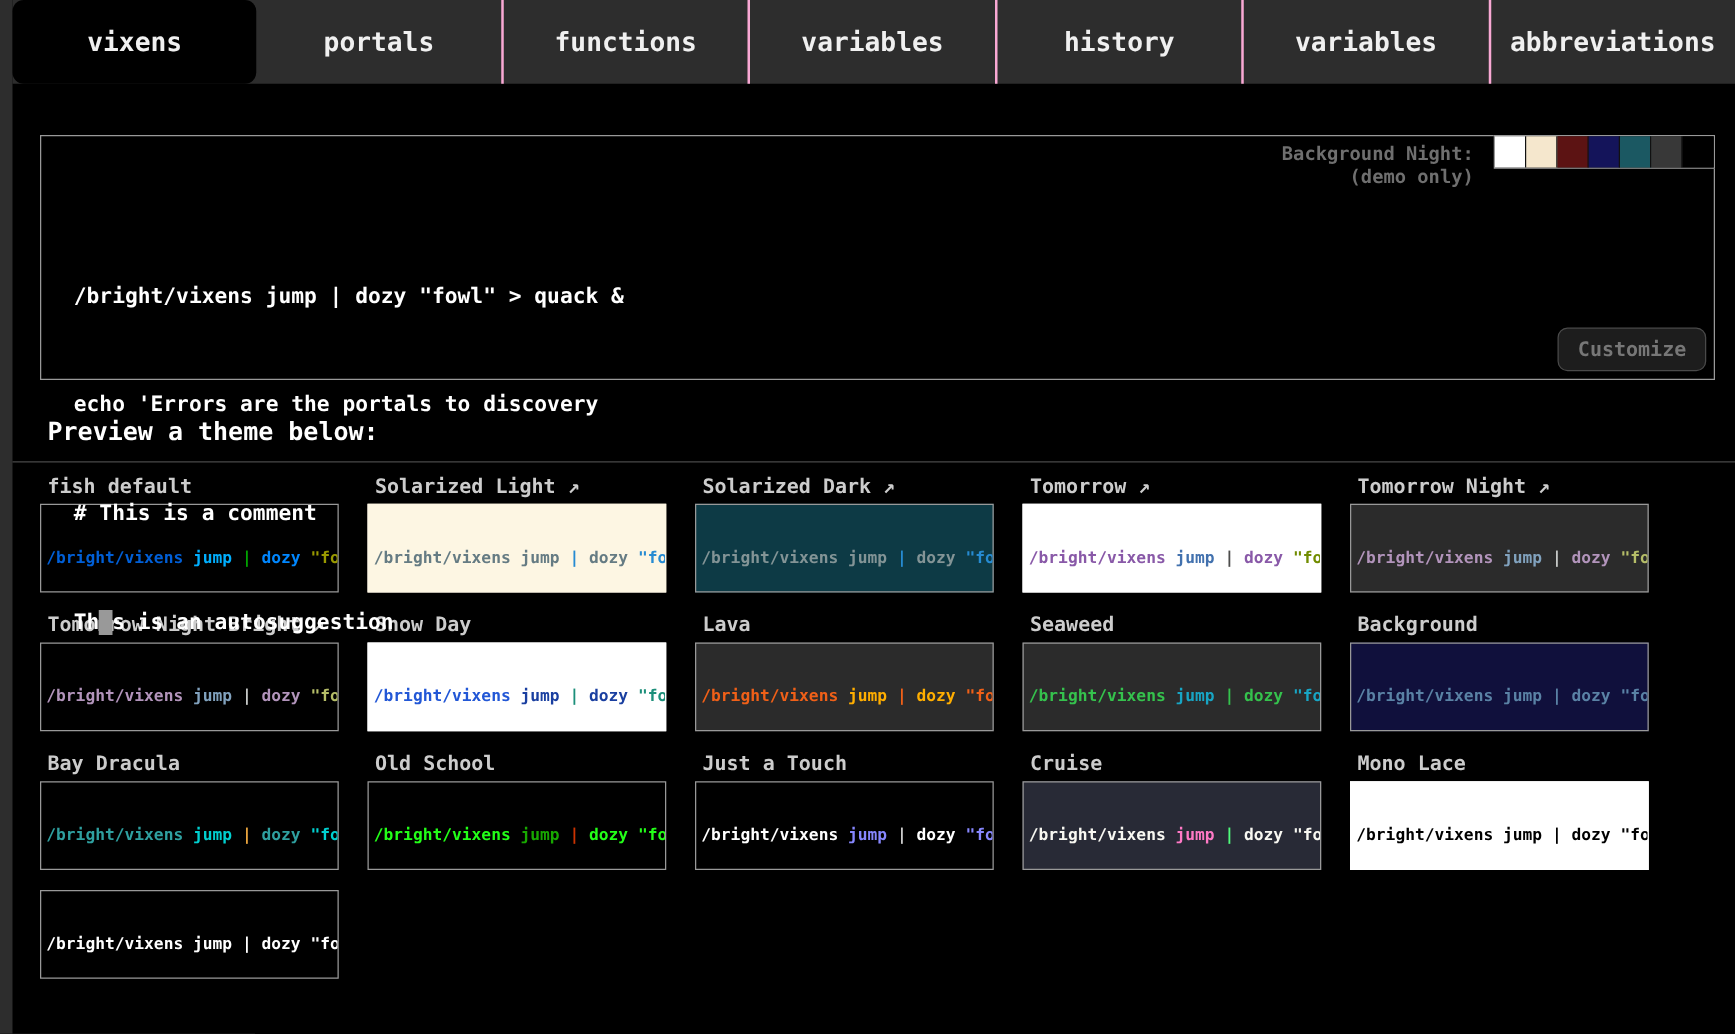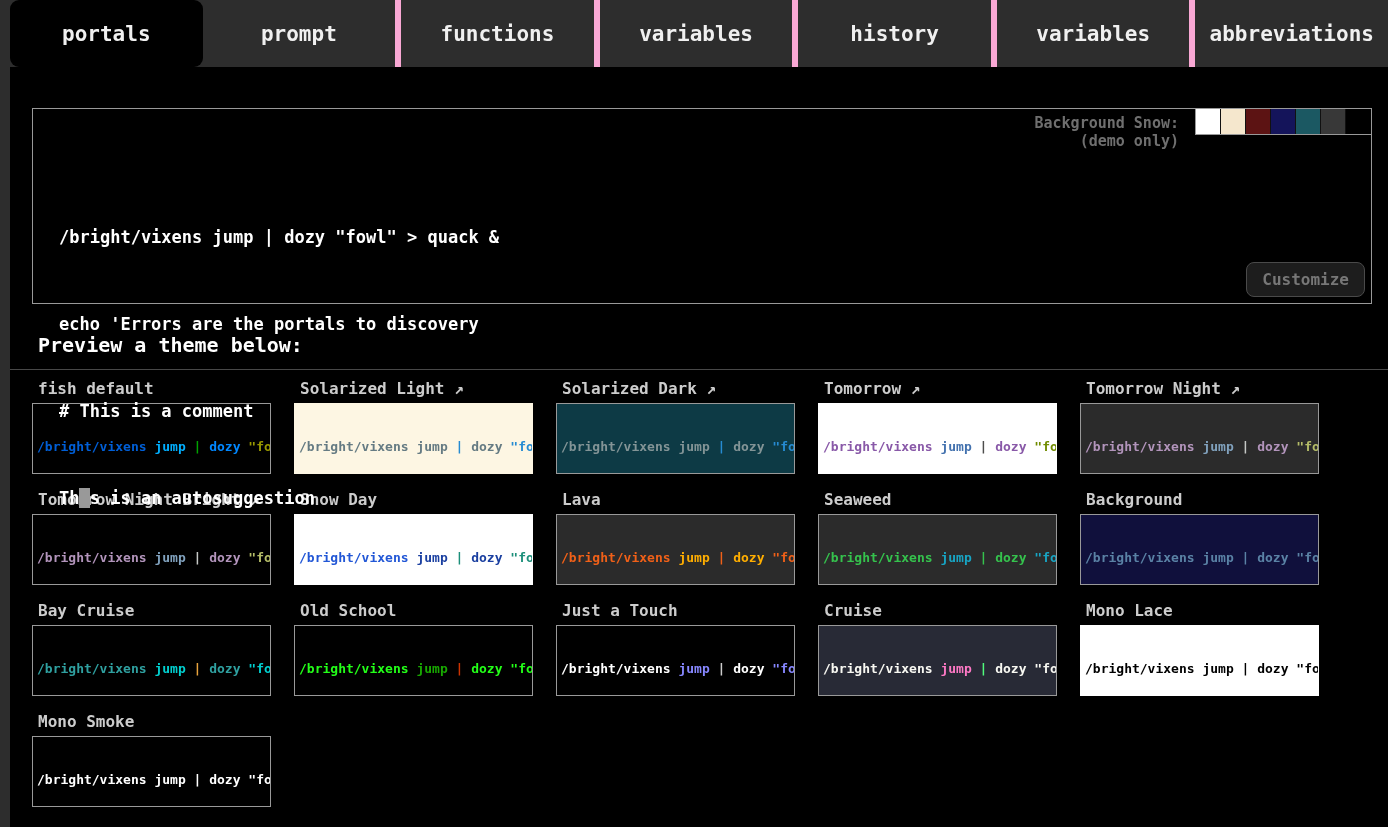--- a/index.html
+++ b/index.html
@@ -9,21 +9,21 @@
     font-family:"DejaVu Sans Mono", monospace;
     width:1388px; height:827px; overflow:hidden;
   }
   .page { margin-left:10px; width:1378px; min-height:827px; background:#000; }
 
   
   .tabs { display:flex; height:67px; background:#2d2d2d; }
   .tab {
     flex:1; display:flex; align-items:center; justify-content:center;
     color:#f0f0f0; font-size:21px; font-weight:bold; cursor:pointer;
-    border-left:6px solid #f9a8d4;
+    border-left:2px solid #f9a8d4;
   }
   .tab:first-child { border-left:none; }
   .tab.active { background:#000; border-radius:9px; border-left:none; }
   .tab.active + .tab { border-left:none; }
 
   
   .preview-box {
     position:relative; margin:41px 16px 0 22px; height:196px;
     border:1px solid #999; background:#000;
   }
@@ -64,32 +64,32 @@
     padding:2px 0 0 4px; font-size:13px; font-weight:bold; line-height:16.5px;
     white-space:pre; cursor:pointer;
   }
 </style>
 </head>
 <body>
 
 <div class="page">
 
   <div class="tabs">
-    <div class="tab active">portals</div>
-    <div class="tab">prompt</div>
+    <div class="tab active">vixens</div>
+    <div class="tab">portals</div>
     <div class="tab">functions</div>
     <div class="tab">variables</div>
     <div class="tab">history</div>
     <div class="tab">variables</div>
     <div class="tab">abbreviations</div>
   </div>
 
   <div class="preview-box">
     <div class="bgcolor-label">
-      <div>Background Snow:</div>
+      <div>Background Night:</div>
       <div>(demo only)</div>
     </div>
     <div class="swatch-strip" id="swatch-strip">
         <div class="swatch" style="background: rgb(255, 255, 255);"></div>
         <div class="swatch" style="background: rgb(245, 231, 205);"></div>
         <div class="swatch" style="background: rgb(92, 19, 19);"></div>
         <div class="swatch" style="background: rgb(20, 20, 90);"></div>
         <div class="swatch" style="background: rgb(27, 88, 98);"></div>
         <div class="swatch" style="background: rgb(56, 56, 56);"></div>
         <div class="swatch" style="background: rgb(0, 0, 0);"></div>
@@ -222,21 +222,21 @@
     <div class="theme-card" style="background: rgb(16, 16, 60); border-color: rgb(153, 153, 153);">
       <div><span class="tk-path" style="color: rgb(90, 130, 165);">/bright/vixens</span><span> </span><span class="tk-param" style="color: rgb(90, 130, 165);">jump</span><span> </span><span class="tk-pipe" style="color: rgb(90, 130, 165);">|</span><span> </span><span class="tk-cmd2" style="color: rgb(90, 130, 165);">dozy</span><span> </span><span class="tk-quote" style="color: rgb(90, 130, 165);">"fowl" &gt; quack &amp;</span></div>
       
       
       
     </div>
   </div>
 
   <div class="theme-cell">
     <div class="theme-title">
-      <span class="t-name">Bay Cruise</span>
+      <span class="t-name">Bay Dracula</span>
     </div>
     <div class="theme-card" style="background: rgb(0, 0, 0); border-color: rgb(153, 153, 153);">
       <div><span class="tk-path" style="color: rgb(47, 160, 160);">/bright/vixens</span><span> </span><span class="tk-param" style="color: rgb(0, 208, 208);">jump</span><span> </span><span class="tk-pipe" style="color: rgb(232, 163, 61);">|</span><span> </span><span class="tk-cmd2" style="color: rgb(47, 160, 160);">dozy</span><span> </span><span class="tk-quote" style="color: rgb(0, 208, 208);">"fowl" &gt; quack &amp;</span></div>
       
       
       
     </div>
   </div>
 
   <div class="theme-cell">
@@ -281,23 +281,20 @@
     </div>
     <div class="theme-card" style="background: rgb(255, 255, 255); border-color: rgb(255, 255, 255);">
       <div><span class="tk-path" style="color: rgb(0, 0, 0);">/bright/vixens</span><span> </span><span class="tk-param" style="color: rgb(0, 0, 0);">jump</span><span> </span><span class="tk-pipe" style="color: rgb(0, 0, 0);">|</span><span> </span><span class="tk-cmd2" style="color: rgb(0, 0, 0);">dozy</span><span> </span><span class="tk-quote" style="color: rgb(0, 0, 0);">"fowl" &gt; quack &amp;</span></div>
       
       
       
     </div>
   </div>
 
   <div class="theme-cell">
-    <div class="theme-title">
-      <span class="t-name">Mono Smoke</span>
-    </div>
     <div class="theme-card" style="background: rgb(0, 0, 0); border-color: rgb(153, 153, 153);">
       <div><span class="tk-path" style="color: rgb(255, 255, 255);">/bright/vixens</span><span> </span><span class="tk-param" style="color: rgb(255, 255, 255);">jump</span><span> </span><span class="tk-pipe" style="color: rgb(255, 255, 255);">|</span><span> </span><span class="tk-cmd2" style="color: rgb(255, 255, 255);">dozy</span><span> </span><span class="tk-quote" style="color: rgb(255, 255, 255);">"fowl" &gt; quack &amp;</span></div>
       
       
       
     </div>
   </div>
 </div>
 
 </div>

